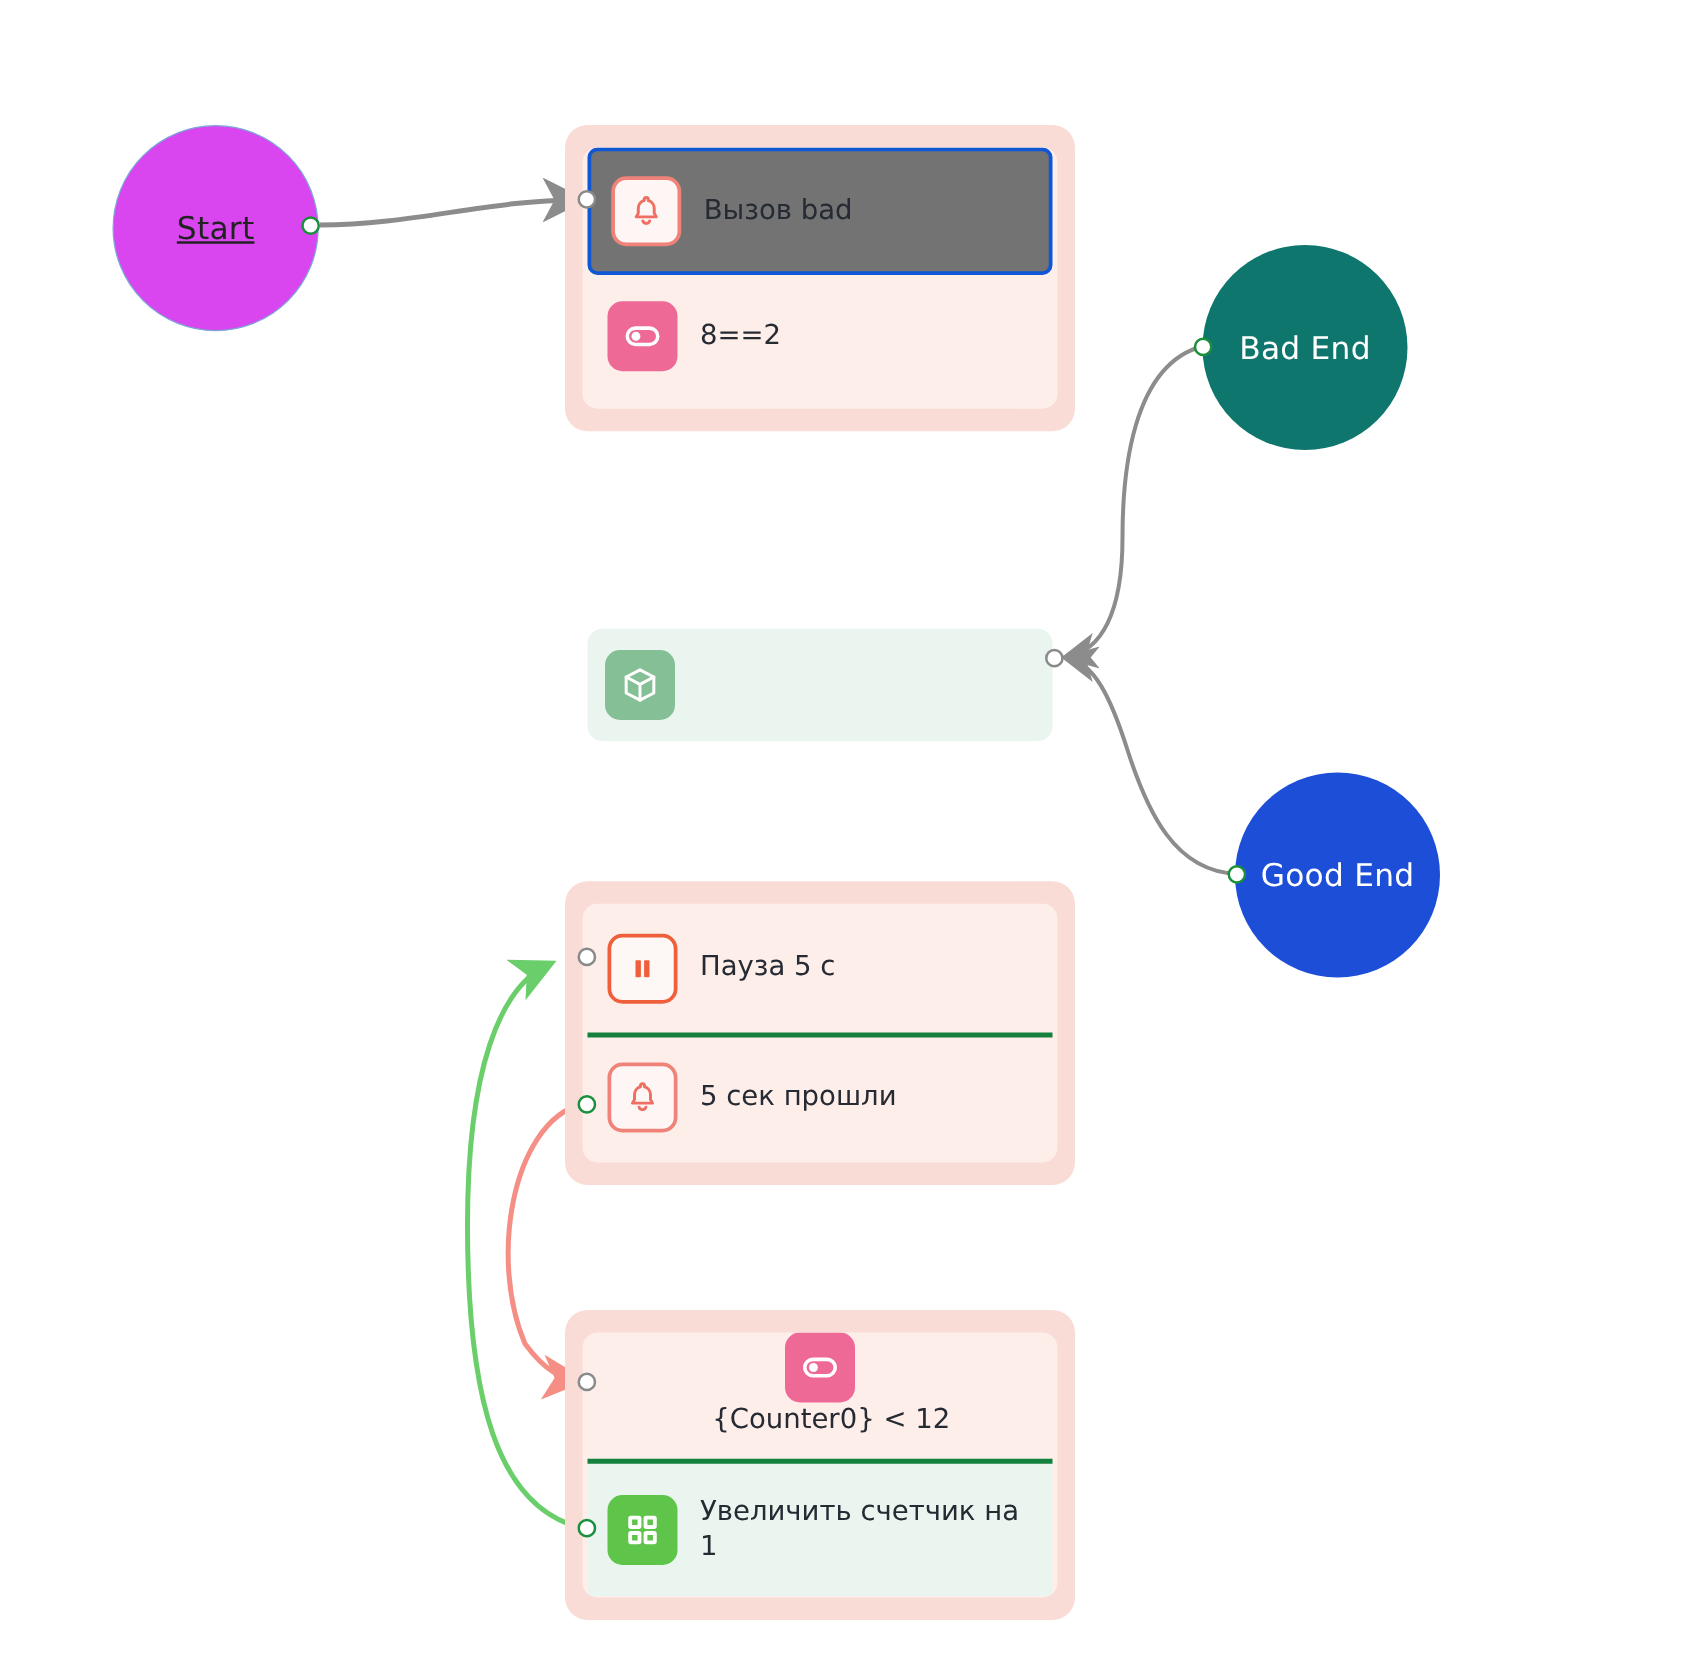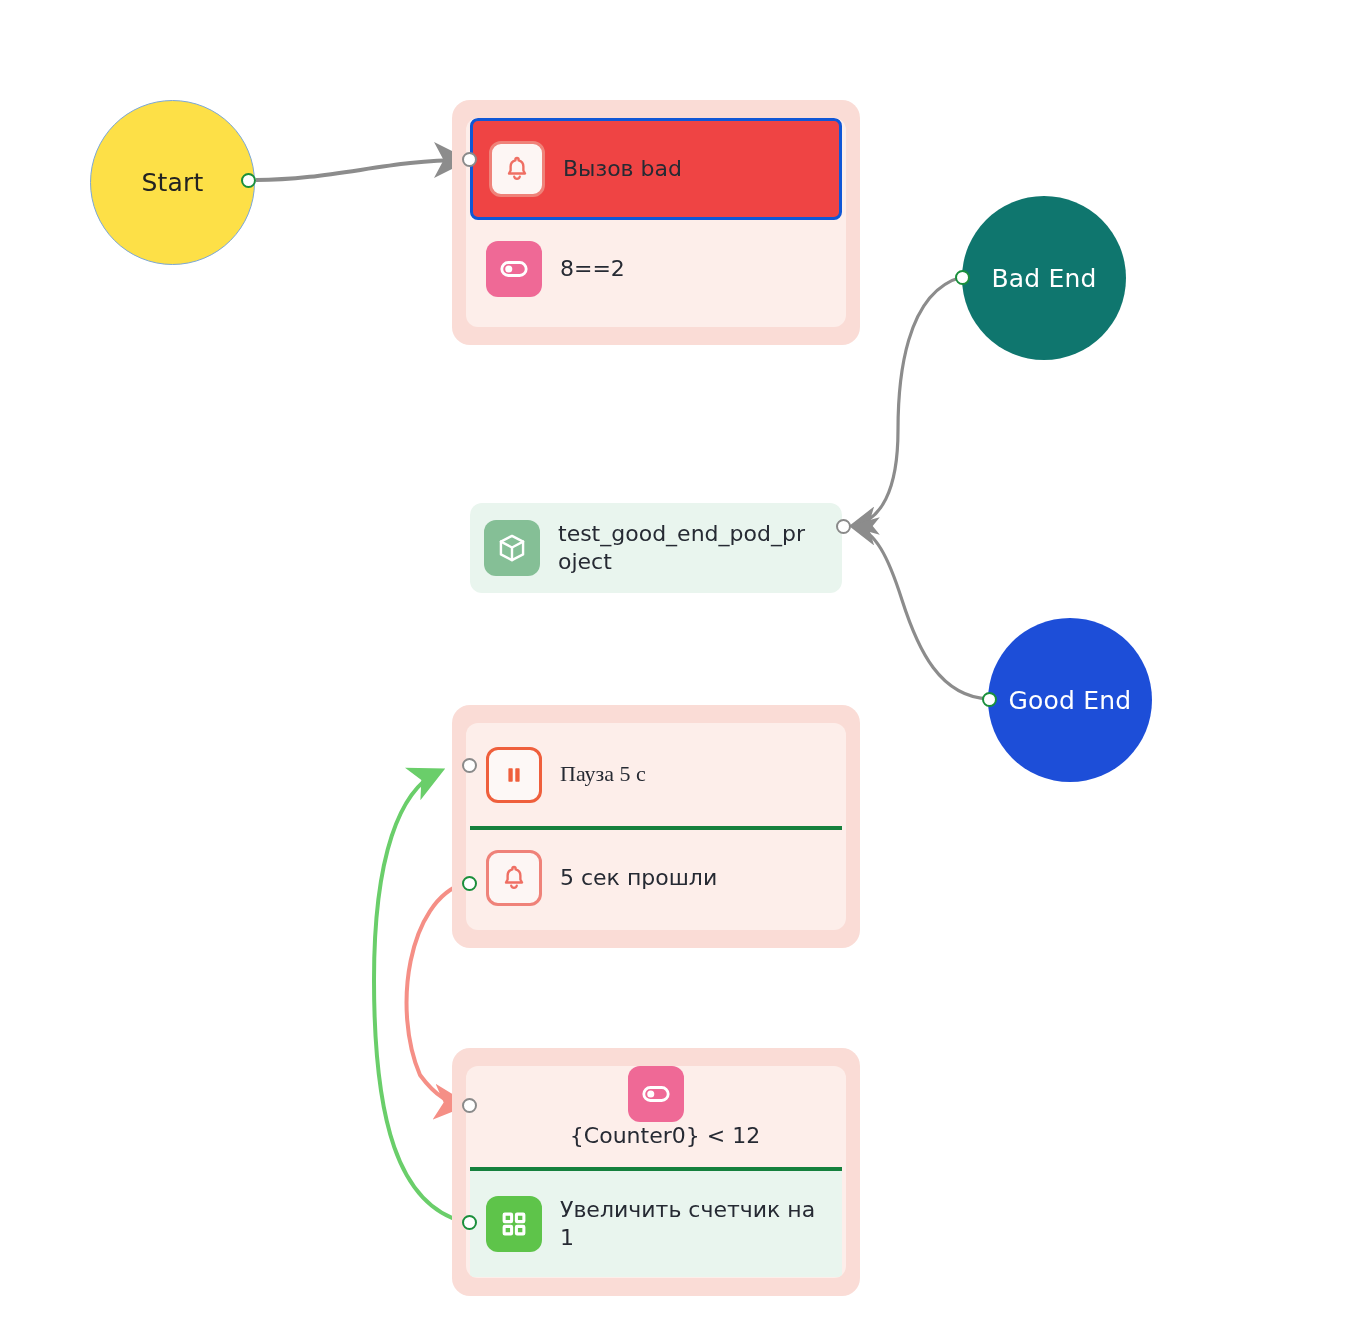--- a/index.html
+++ b/index.html
@@ -33,23 +33,24 @@
     position: absolute;
     border-radius: 50%;
     display: flex;
     align-items: center;
     justify-content: center;
     box-sizing: border-box;
     font-size: 25px;
     letter-spacing: 0.2px;
   }
   .circle-node.start {
-    background: #fde047;
+    background: #d946ef;
     border: 1.5px solid #7ba7d7;
     color: #222222;
+    text-decoration: underline;
   }
   .circle-node.bad {
     background: #0f766e;
     color: #ffffff;
   }
   .circle-node.good {
     background: #1d4ed8;
     color: #ffffff;
   }
 
@@ -72,21 +73,21 @@
   .row {
     display: flex;
     align-items: center;
     box-sizing: border-box;
     padding: 0 16px;
     position: relative;
   }
   .row.selected {
     border: 3px solid #1057d6;
     border-radius: 8px;
-    background: #ef4444;
+    background: #737373;
   }
   .row.divider {
     border-top: 4px solid #15803d;
   }
   .row.green-row {
     background: #e9f5ee;
   }
   .row-label {
     font-size: 22px;
     color: #262a33;
@@ -211,27 +212,26 @@
   <div class="port in" style="left:462px; top:152px;"></div>
 
   <div class="proj-node" style="left:470px; top:503px; width:372px; height:90px;">
     <div class="icon-tile cube">
       <svg width="32" height="32" viewBox="0 0 24 24" fill="none" stroke="#ffffff" stroke-width="1.8" stroke-linecap="round" stroke-linejoin="round">
         <path d="M12 2.9 20.3 7.2v9.6L12 21.1 3.7 16.8V7.2z"></path>
         <path d="M3.7 7.2 12 11.6l8.3-4.4"></path>
         <path d="M12 11.6V21.1"></path>
       </svg>
     </div>
-    <div class="row-label" style="max-width:250px;">test_good_end_pod_project</div>
   </div>
   <div class="port in" style="left:836px; top:519px;"></div>
 
   <div class="group" style="left:452px; top:705px; width:408px; height:243px; padding:18px 14px;">
     <div class="inner">
-      <div class="row" style="height:103px; margin:0 4px;font-family:Liberation Serif, serif;">
+      <div class="row" style="height:103px; margin:0 4px;">
         <div class="icon-tile pause">
           <svg width="28" height="28" viewBox="0 0 24 24" fill="#ef5f3c">
             <rect x="7.2" y="6.2" width="3.7" height="11.6" rx="0.6"></rect>
             <rect x="13.1" y="6.2" width="3.7" height="11.6" rx="0.6"></rect>
           </svg>
         </div>
         <div class="row-label nowrap">Пауза 5 с</div>
       </div>
       <div class="row divider" style="height:100px; margin:0 4px;">
         <div class="icon-tile bell">

